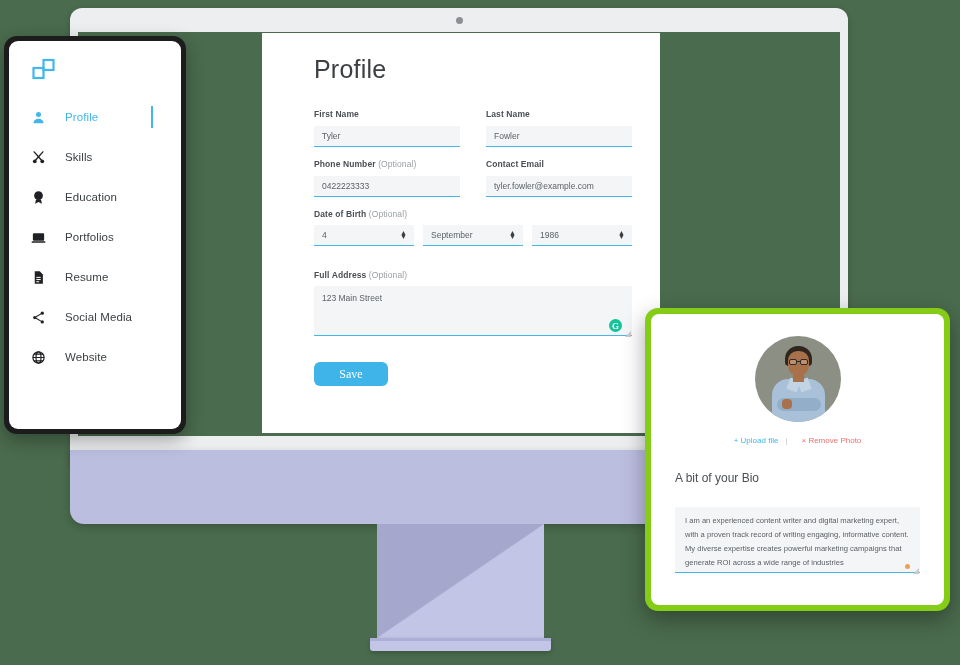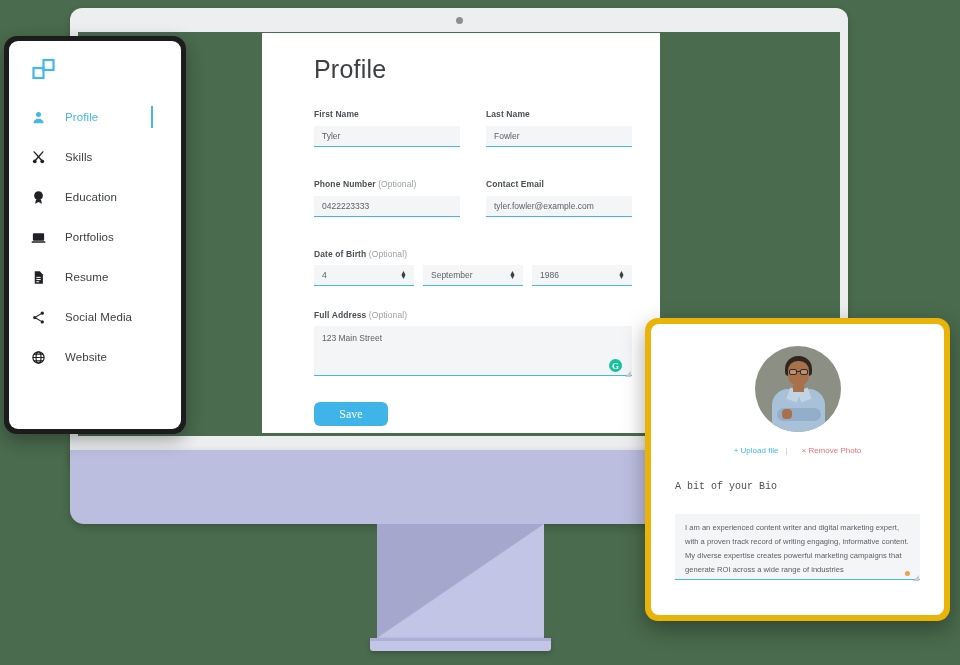--- a/index.html
+++ b/index.html
@@ -58,21 +58,21 @@
     position: absolute; left: 262px; top: 33px;
     width: 398px; height: 400px;
     background: #ffffff;
     overflow: hidden;
   }
   .form-inner { padding: 22px 28px 0 52px; }
   .page-title {
     font-size: 25px; font-weight: 400; color: #3c4043;
     letter-spacing: 0.2px; margin-bottom: 25px;
   }
-  .field-row { display: flex; gap: 26px; margin-bottom: 32px; }
+  .field-row { display: flex; gap: 26px; margin-bottom: 12px; }
   .field { flex: 1; min-width: 0; }
   .field-label {
     font-size: 8.5px; font-weight: 700; color: #4a4f54;
     margin-bottom: 6px; letter-spacing: 0.1px; white-space: nowrap;
   }
   .field-label .opt { font-weight: 400; color: #9aa0a6; }
   .mui-input {
     background: #f4f5f6; border: none;
     border-bottom: 1.6px solid #44b7ea;
     height: 21px; width: 100%;
@@ -159,23 +159,23 @@
   }
   .nav-item.active .nav-ico { color: #44b7ea; }
   .nav-item.active .nav-lbl { color: #44b7ea; }
   .active-bar {
     position: absolute; left: 120px; top: 9px;
     width: 2px; height: 22px; background: #44b7ea;
   }
 
   
   .tablet {
-    position: absolute; left: 645px; top: 318px;
+    position: absolute; left: 645px; top: 308px;
     width: 305px; height: 303px;
-    background: #eab308; border-radius: 13px;
+    background: #84cc16; border-radius: 13px;
     padding: 6px;
     box-shadow: 0 8px 22px rgba(0,0,0,0.35);
   }
   .tablet-screen {
     width: 100%; height: 100%;
     background: #fff; border-radius: 8px;
     overflow: hidden; padding: 22px 24px 0 24px;
   }
   .avatar-wrap { display: flex; justify-content: center; margin-bottom: 14px; }
   .avatar {
@@ -194,21 +194,21 @@
   .ph-collar-r { position:absolute; left:44px; top:43px; width:11px; height:12px; background:#c2d3e3; transform:rotate(-20deg); }
   .ph-arms { position:absolute; left:22px; top:62px; width:44px; height:13px; border-radius:7px; background:#93aec9; }
   .ph-hand { position:absolute; left:27px; top:63px; width:10px; height:10px; border-radius:4px; background:#a97149; }
   .photo-actions {
     display: flex; align-items: center; justify-content: center;
     gap: 7px; font-size: 8px; margin-bottom: 26px;
   }
   .upload-link { color: #44b7ea; cursor: pointer; }
   .divider-pipe { color: #c3c6c9; }
   .remove-link { color: #ef6e6e; cursor: pointer; margin-left: 7px; }
-  .bio-label { font-size: 10px; color: #4a4f54; margin-bottom: 22px; font-family: Liberation Mono, monospace; }
+  .bio-label { font-size: 12px; color: #4a4f54; margin-bottom: 22px; }
   .bio-wrap { position: relative; }
   .bio-ta {
     width: 100%; height: 66px; background: #f4f5f6;
     border: none; border-bottom: 1.6px solid #44b7ea;
     font-size: 7.6px; line-height: 1.85; color: #5b6066;
     padding: 7px 10px; resize: none;
     font-family: "Liberation Sans", sans-serif; outline: none;
   }
   .bio-dot {
     position: absolute; right: 10px; bottom: 8px;

